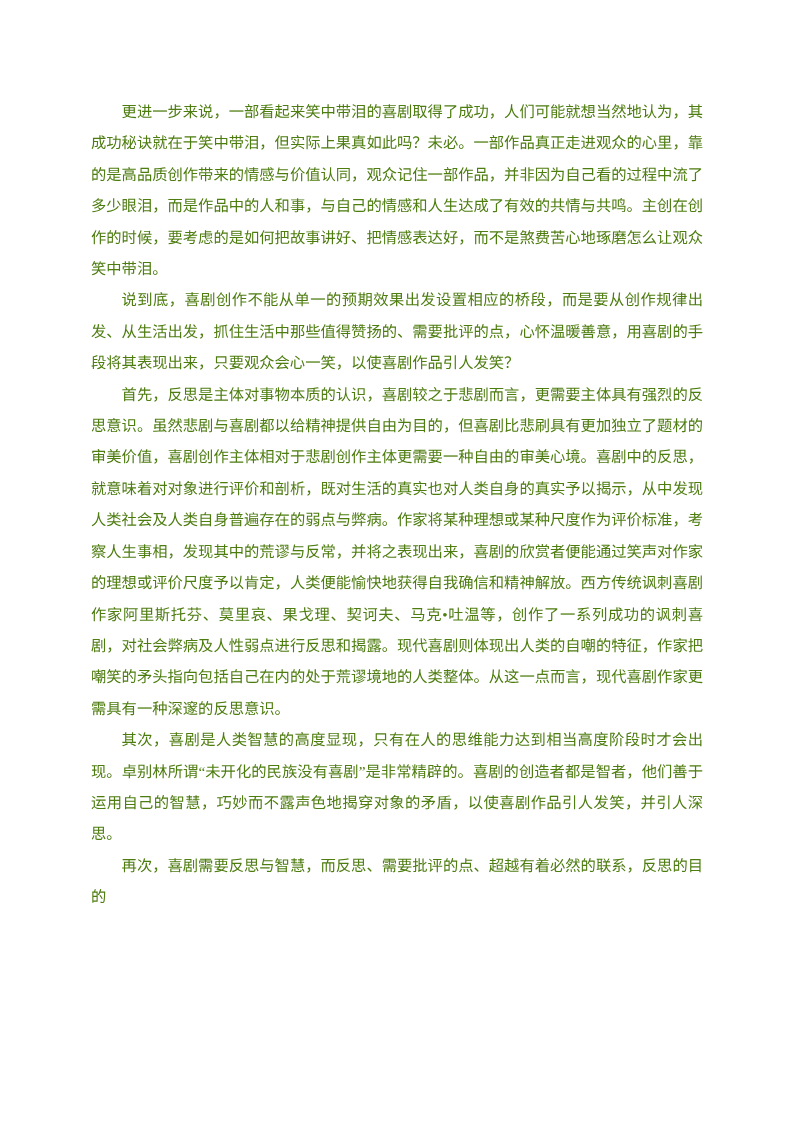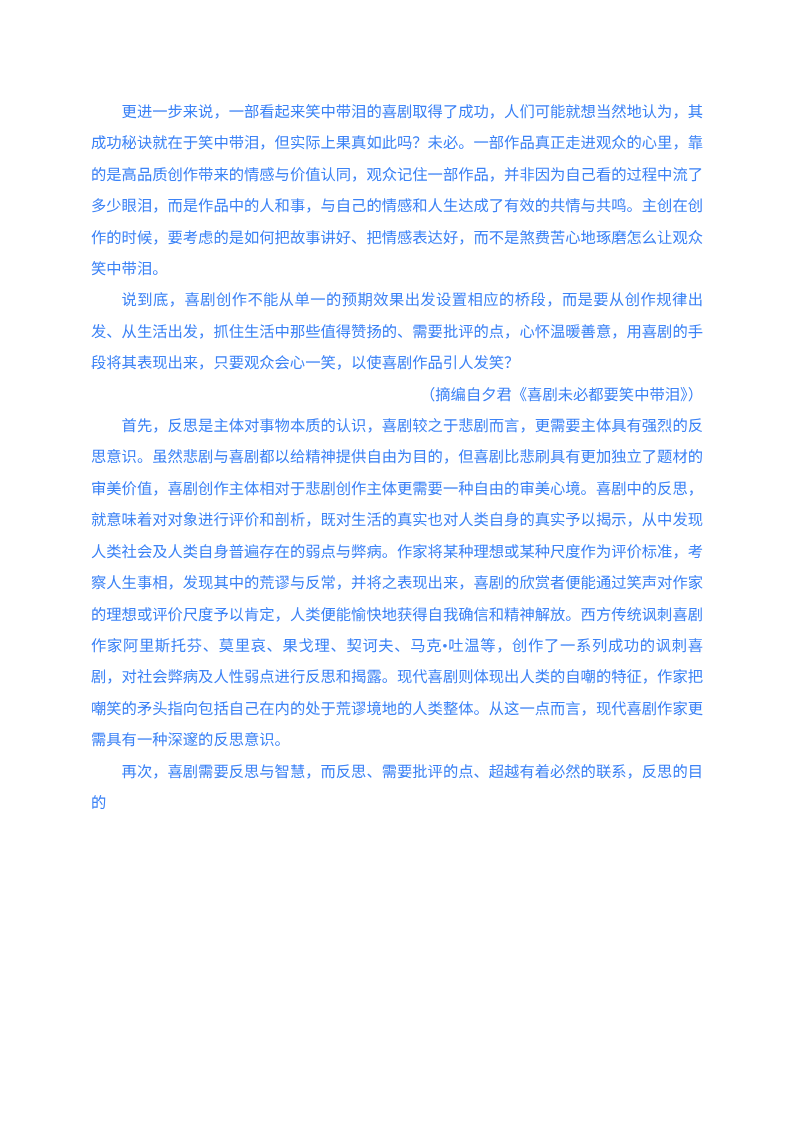--- a/index.html
+++ b/index.html
@@ -12,37 +12,37 @@
     height: 1122px;
     overflow: hidden;
     font-family: "Liberation Serif", "DejaVu Serif", serif;
   }
   .page {
     box-sizing: border-box;
     width: 793px;
     height: 1122px;
     padding: 96px 90px 0 91px;
     background: #ffffff;
-    color: #3b82f6;
+    color: #4d7c0f;
   }
   .para {
     margin: 0;
     font-size: 15.3px;
     line-height: 31.4px;
     text-align: justify;
     text-indent: 2em;
     word-break: break-all;
   }
   .para.attribution {
     text-indent: 0;
     text-align: right;
   }
 </style>
 </head>
 <body>
 
 <div class="page">
   <p class="para">更进一步来说，一部看起来笑中带泪的喜剧取得了成功，人们可能就想当然地认为，其成功秘诀就在于笑中带泪，但实际上果真如此吗？未必。一部作品真正走进观众的心里，靠的是高品质创作带来的情感与价值认同，观众记住一部作品，并非因为自己看的过程中流了多少眼泪，而是作品中的人和事，与自己的情感和人生达成了有效的共情与共鸣。主创在创作的时候，要考虑的是如何把故事讲好、把情感表达好，而不是煞费苦心地琢磨怎么让观众笑中带泪。</p>
   <p class="para">说到底，喜剧创作不能从单一的预期效果出发设置相应的桥段，而是要从创作规律出发、从生活出发，抓住生活中那些值得赞扬的、需要批评的点，心怀温暖善意，用喜剧的手段将其表现出来，只要观众会心一笑，以使喜剧作品引人发笑？</p>
-  <p class="para attribution">（摘编自夕君《喜剧未必都要笑中带泪》）</p>
   <p class="para">首先，反思是主体对事物本质的认识，喜剧较之于悲剧而言，更需要主体具有强烈的反思意识。虽然悲剧与喜剧都以给精神提供自由为目的，但喜剧比悲刷具有更加独立了题材的审美价值，喜剧创作主体相对于悲剧创作主体更需要一种自由的审美心境。喜剧中的反思，就意味着对对象进行评价和剖析，既对生活的真实也对人类自身的真实予以揭示，从中发现人类社会及人类自身普遍存在的弱点与弊病。作家将某种理想或某种尺度作为评价标准，考察人生事相，发现其中的荒谬与反常，并将之表现出来，喜剧的欣赏者便能通过笑声对作家的理想或评价尺度予以肯定，人类便能愉快地获得自我确信和精神解放。西方传统讽刺喜剧作家阿里斯托芬、莫里哀、果戈理、契诃夫、马克•吐温等，创作了一系列成功的讽刺喜剧，对社会弊病及人性弱点进行反思和揭露。现代喜剧则体现出人类的自嘲的特征，作家把嘲笑的矛头指向包括自己在内的处于荒谬境地的人类整体。从这一点而言，现代喜剧作家更需具有一种深邃的反思意识。</p>
+  <p class="para">其次，喜剧是人类智慧的高度显现，只有在人的思维能力达到相当高度阶段时才会出现。卓别林所谓“未开化的民族没有喜剧”是非常精辟的。喜剧的创造者都是智者，他们善于运用自己的智慧，巧妙而不露声色地揭穿对象的矛盾，以使喜剧作品引人发笑，并引人深思。</p>
   <p class="para">再次，喜剧需要反思与智慧，而反思、需要批评的点、超越有着必然的联系，反思的目的</p>
 </div>
 
 </body></html>

